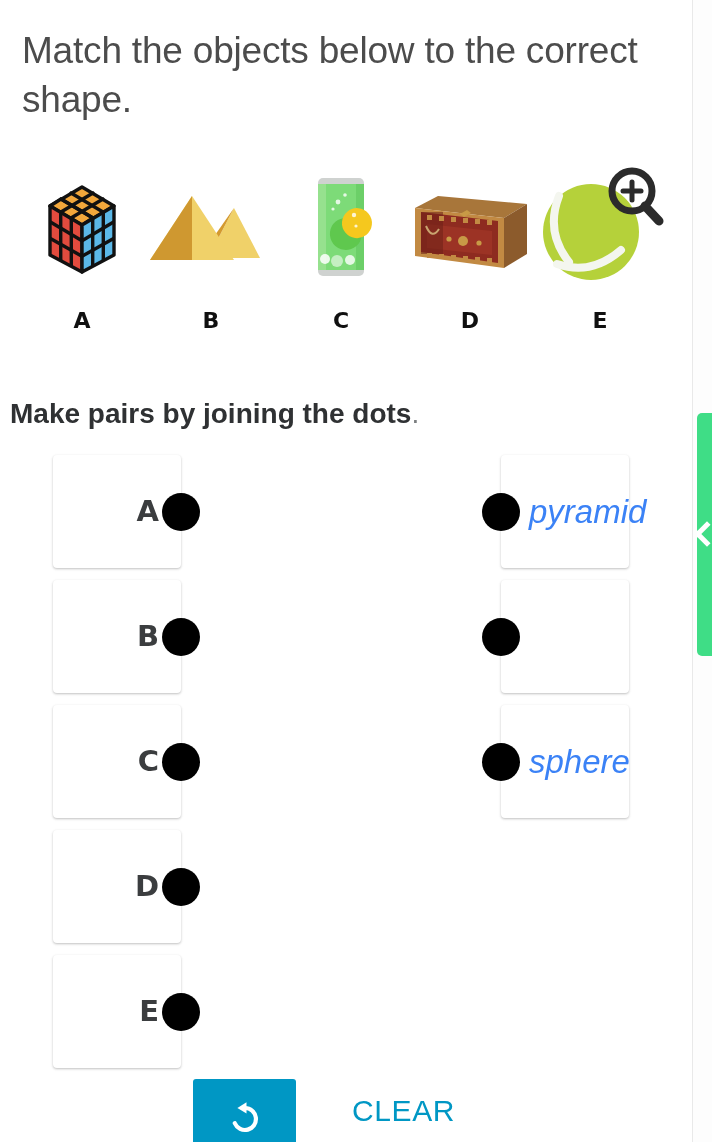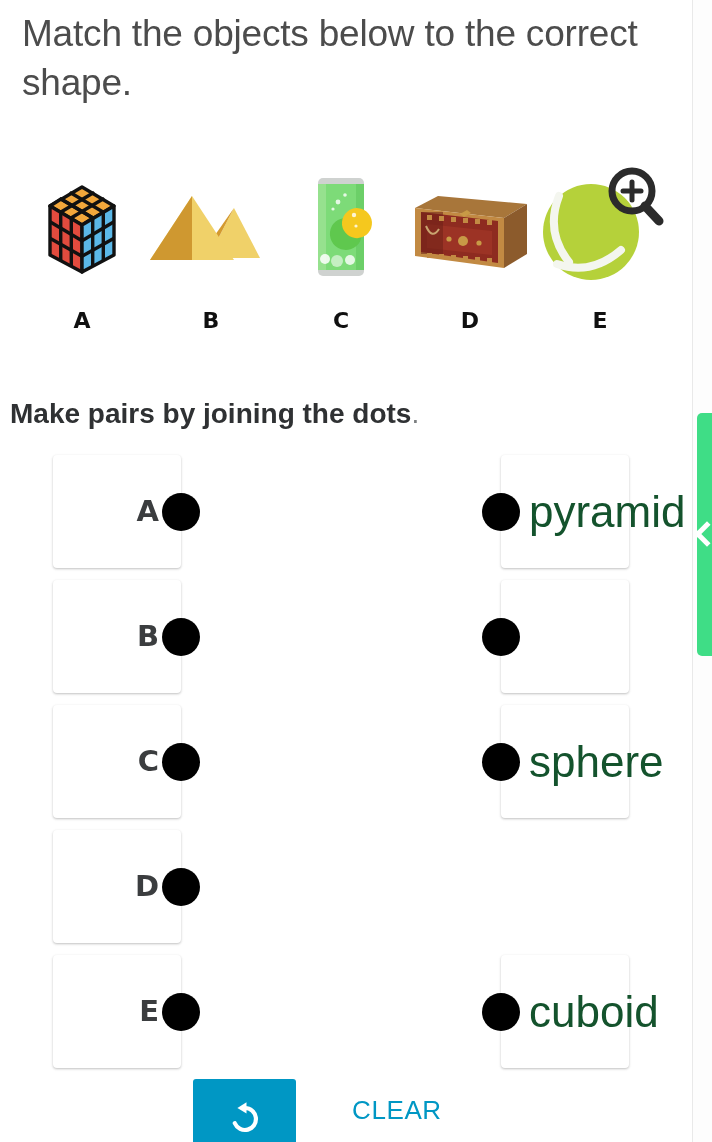--- a/index.html
+++ b/index.html
@@ -29,21 +29,21 @@
     position: absolute;
     top: 0; left: 692px;
     width: 20px; height: 1142px;
     background: #fdfdfd;
     border-left: 1px solid #e9e9e9;
   }
 
   
   #prompt {
     position: absolute;
-    left: 22px; top: 9px;
+    left: 22px; top: 26px;
     width: 646px;
     font-size: 37px;
     line-height: 49px;
     color: #4c4c4c;
     font-weight: 400;
     letter-spacing: -0.2px;
   }
 
   
   #objects-strip {
@@ -116,24 +116,25 @@
     font-size: 29px;
     font-weight: bold;
     color: #3b3d3f;
     font-family: "DejaVu Sans", sans-serif;
   }
   .card-right .card-text {
     position: absolute;
     left: 28px; top: 0;
     height: 113px;
     line-height: 113px;
-    font-size: 44px;
+    font-size: 33px;
     font-weight: 400;
-    color: #14532d;
+    color: #3b82f6;
     white-space: nowrap;
+    font-style: italic;
   }
 
   .node-dot {
     position: absolute;
     top: 50%;
     width: 38px; height: 38px;
     margin-top: -19px;
     border-radius: 50%;
     background: #000000;
   }
@@ -173,21 +174,21 @@
     border-radius: 3px 3px 0 0;
     padding: 0;
     cursor: pointer;
   }
   #undo-button svg { display: block; margin: 12px auto 0; }
   #clear-button {
     position: absolute;
     left: 352px; top: 0;
     height: 63px;
     line-height: 63px;
-    font-size: 26px;
+    font-size: 30px;
     letter-spacing: 0.6px;
     color: #0097c4;
     background: none;
     border: none;
     padding: 0;
     cursor: pointer;
     font-family: "Liberation Sans", sans-serif;
   }
 </style>
 </head>
@@ -357,24 +358,20 @@
         <span class="card-text">D</span>
         <span class="node-dot node-left"></span>
       </div>
     </div>
 
     <div class="match-row" style="top:500px;">
       <div class="card card-left">
         <span class="card-text">E</span>
         <span class="node-dot node-left"></span>
       </div>
-      <div class="card card-right">
-        <span class="node-dot node-right"></span>
-        <span class="card-text">cuboid</span>
-      </div>
     </div>
   </div>
 
   <div id="footer-actions">
     <button id="undo-button">
       <svg width="40" height="40" viewBox="0 0 40 40">
         <path d="M20 11 A11 11 0 1 1 9.8 26.3" fill="none" stroke="#ffffff" stroke-width="4.2" stroke-linecap="round"></path>
         <polygon points="21.5,5.2 21.5,16.6 12.4,11.0" fill="#ffffff"></polygon>
       </svg>
     </button>

